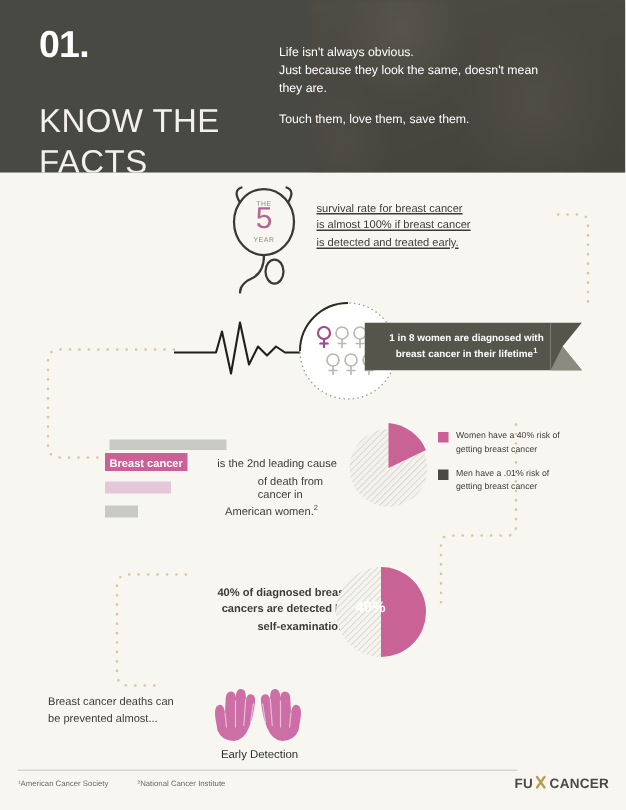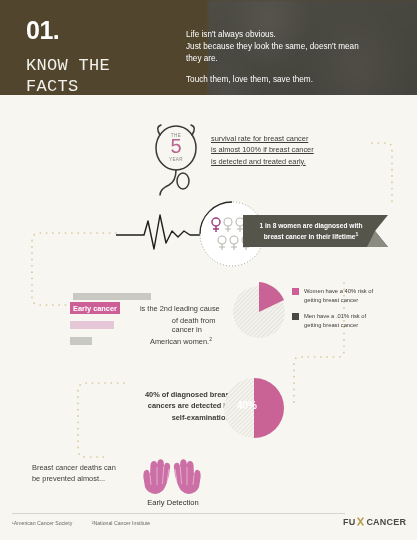--- a/index.html
+++ b/index.html
@@ -6,34 +6,34 @@
   body{
     width:417px;height:540px;
     background:#f7f6f0;
     font-family:"Liberation Sans", sans-serif;
     overflow:hidden;
     position:relative;
   }
   #page{position:relative;width:417px;height:540px;overflow:hidden;background:#f7f6f0;}
 
   
-  .header{position:absolute;left:0;top:0;width:417px;height:95px;overflow:hidden;background:#a16207;}
+  .header{position:absolute;left:0;top:0;width:417px;height:115px;overflow:hidden;background:#737373;}
   .header-photo{
     position:absolute;left:208px;top:0;width:209px;height:115px;
     background:
       radial-gradient(ellipse 60px 70px at 60px 20px, rgba(225,215,205,.55), rgba(225,215,205,0) 70%),
       radial-gradient(ellipse 80px 90px at 150px 70px, rgba(210,198,188,.40), rgba(210,198,188,0) 70%),
       radial-gradient(ellipse 50px 60px at 20px 95px, rgba(200,190,180,.35), rgba(200,190,180,0) 70%),
       linear-gradient(160deg,#8d867c 0%,#6e6960 45%,#55514a 100%);
     filter:blur(1.2px);
   }
   .header-veil{position:absolute;left:0;top:0;width:417px;height:115px;background:rgba(62,62,55,.80);}
   .header-left{position:absolute;left:26px;top:18px;width:170px;}
   .num{font-size:25px;font-weight:bold;color:#ffffff;letter-spacing:-0.5px;line-height:1;}
-  .kicker{font-size:17px;color:#f2f1ec;line-height:1.24;margin-top:12px;font-weight:300;letter-spacing:.3px;font-family:Liberation Mono, monospace;}
+  .kicker{font-size:22px;color:#f2f1ec;line-height:1.24;margin-top:24px;font-weight:300;letter-spacing:.3px;}
   .header-right{position:absolute;left:186px;top:29px;width:215px;}
   .hr-line{font-size:8.2px;color:#ffffff;line-height:1.45;}
   .hr-gap{height:9px;}
 
   
   .canvas{position:absolute;left:0;top:115px;width:417px;height:395px;}
 
   
   .dots{position:absolute;left:0;top:0;width:417px;height:395px;pointer-events:none;}
 
@@ -185,21 +185,21 @@
     <div class="banner-txt">
       <div>1 in 8 women are diagnosed with</div>
       <div>
         <span>breast cancer in their lifetime</span><span class="sup">1</span>
       </div>
     </div>
 
     <div class="cause">
       <div class="cause-bar"></div>
       <div class="cause-l1">
-        <span class="hl-pink">Early cancer</span>
+        <span class="hl-pink">Breast cancer</span>
         <span class="cause-rest">is the 2nd leading cause</span>
       </div>
       <div class="cause-l2">
         <span class="blk-pinkfade"></span>
         <span class="cause-txt">of death from cancer in</span>
       </div>
       <div class="cause-l3">
         <span class="blk-gray"></span>
         <span class="cause-txt">
           <span>American women.</span><span class="sup">2</span>

